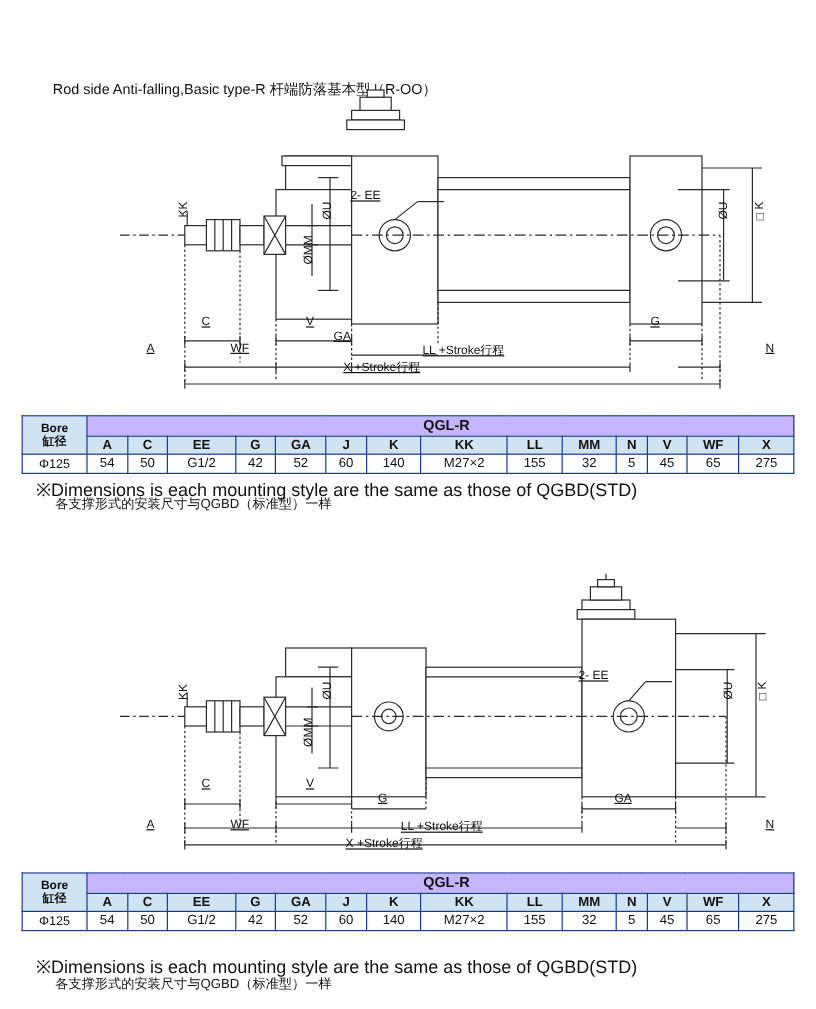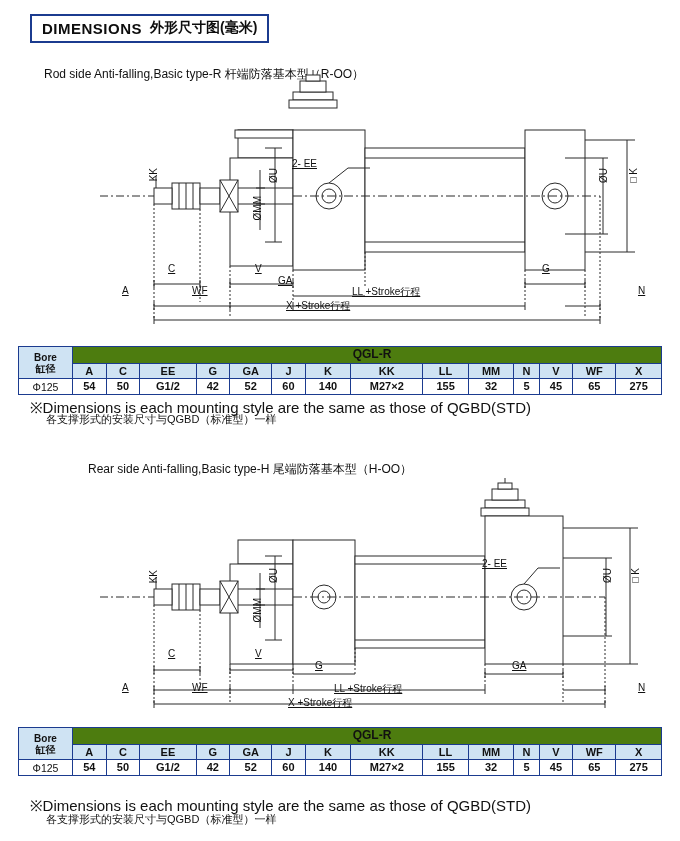--- a/index.html
+++ b/index.html
@@ -48,49 +48,45 @@
     background:#cfe3f3;
     font-weight:bold;
   }
   .spec-table .bore-cell {
     background:#cfe3f3;
     font-weight:bold;
     font-size:10px;
     line-height:1.1;
   }
   .spec-table .grp {
-    background:#4d7c0f;
+    background:#c4b5fd;
     font-weight:bold;
     font-size:12px;
     padding-left:12px;
   }
-  .spec-table .val { background:#ffffff;font-weight:bold; }
+  .spec-table .val { background:#ffffff; }
   .spec-table .bore-val { background:#ffffff; font-size:10.5px; }
 
   
   .note { position:absolute; font-size:15px; color:#111; white-space:nowrap; }
   .note2 { position:absolute; font-size:11px; color:#111; white-space:nowrap;text-align:center; }
 
   
   .vtext {
     writing-mode: vertical-rl;
     transform: rotate(180deg);
     font-size:10px;
   }
   .lbl { position:absolute; font-size:10px; color:#111; white-space:nowrap;text-decoration:underline; }
 </style>
 </head>
 <body>
 
 <div class="page">
 
-  <div class="title-bar">
-    <span class="title-en">DIMENSIONS</span>
-    <span class="title-cn">外形尺寸图(毫米)</span>
-  </div>
 
   <div class="caption" style="left:44px; top:66px;">Rod side Anti-falling,Basic type-R 杆端防落基本型（R-OO）</div>
 
   <svg class="drawing" style="left:60px; top:70px;" width="600" height="270" viewBox="0 0 600 270">
     <g fill="none" stroke="#2b2b2b" stroke-width="1">
 
       <rect x="233" y="22" width="40" height="8" fill="#ffffff"></rect>
       <rect x="240" y="11" width="26" height="11" fill="#ffffff"></rect>
       <rect x="246" y="5" width="14" height="6" fill="#ffffff"></rect>
       <line x1="253" y1="0" x2="253" y2="5"></line>
@@ -261,21 +257,20 @@
       <td class="val">45</td>
       <td class="val">65</td>
       <td class="val">275</td>
     </tr>
   </tbody>
     </table>
 
   <div class="note" style="left:30px; top:397px;">※Dimensions is each mounting style are the same as those of QGBD(STD)</div>
   <div class="note2" style="left:46px; top:412px;">各支撑形式的安装尺寸与QGBD（标准型）一样</div>
 
-  <div class="caption" style="left:88px; top:461px;">Rear side Anti-falling,Basic type-H 尾端防落基本型（H-OO）</div>
 
   <svg class="drawing" style="left:60px; top:478px;" width="600" height="250" viewBox="0 0 600 250">
     <g fill="none" stroke="#2b2b2b" stroke-width="1">
 
       <rect x="425" y="22" width="40" height="8" fill="#ffffff"></rect>
       <rect x="432" y="11" width="26" height="11" fill="#ffffff"></rect>
       <rect x="438" y="5" width="14" height="6" fill="#ffffff"></rect>
       <line x1="445" y1="0" x2="445" y2="5"></line>
       <rect x="421" y="30" width="48" height="8" fill="#ffffff"></rect>
 

